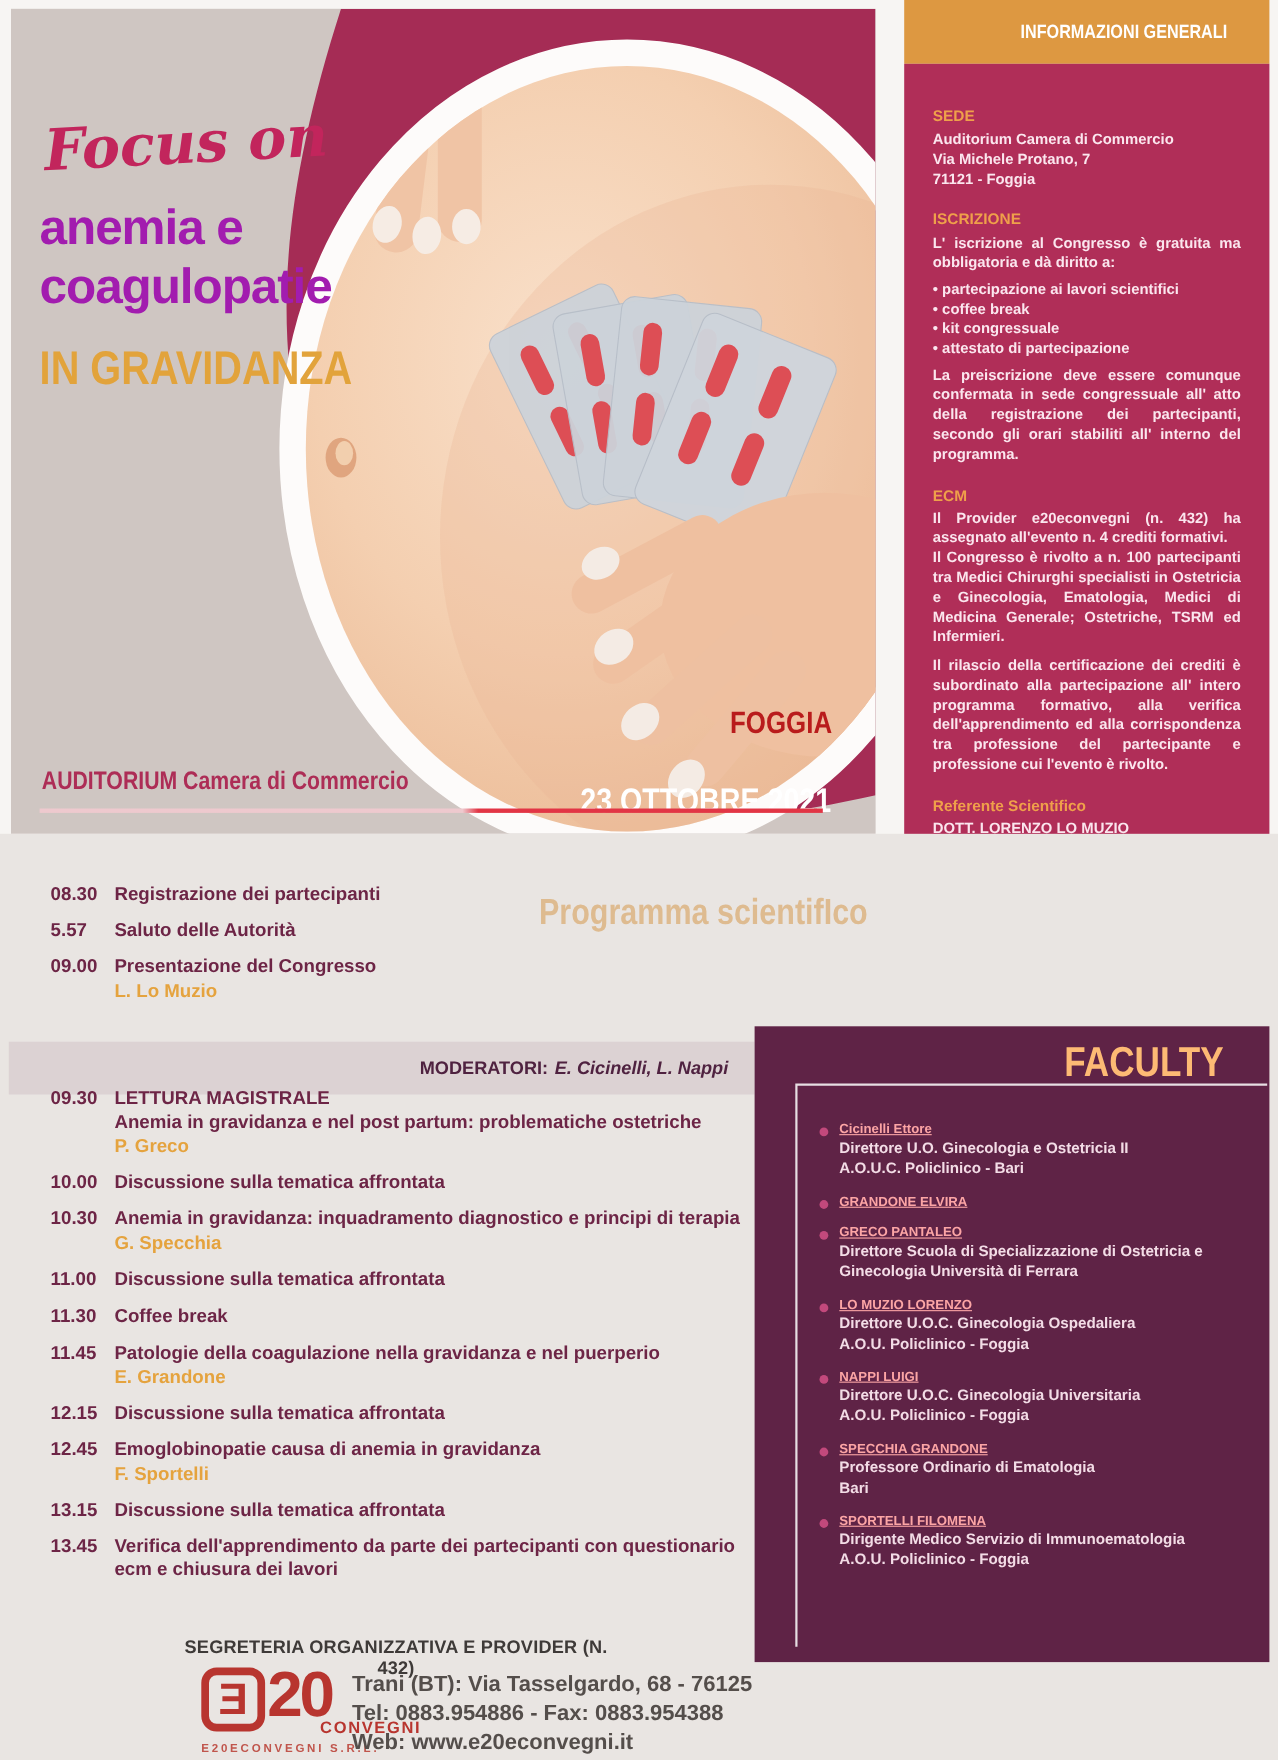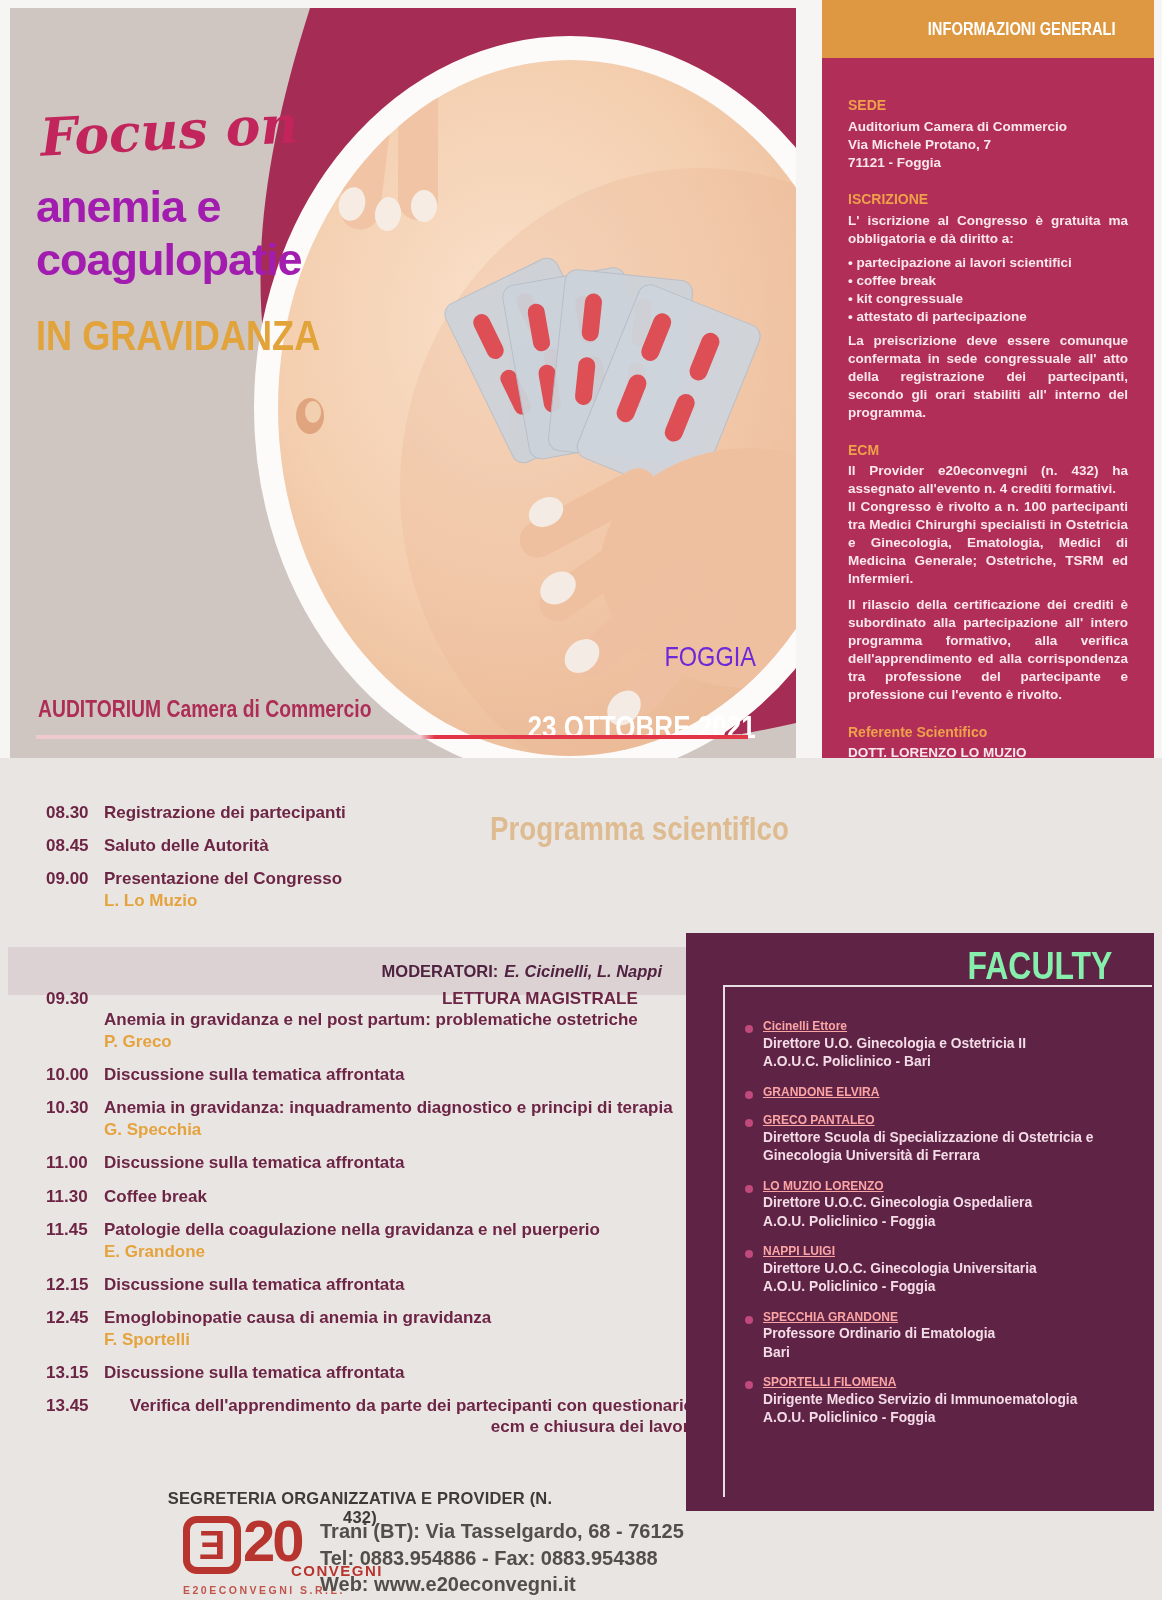--- a/index.html
+++ b/index.html
@@ -9,21 +9,21 @@
   .condR{display:inline-block;transform:scaleX(.84);transform-origin:right center;white-space:nowrap;}
 
   
   .hero{position:absolute;left:10px;top:8px;width:786px;height:750px;background:#cfc6c2;overflow:hidden;}
   .hero svg{position:absolute;left:0;top:0;}
   .focus-on{position:absolute;left:30px;top:92px;font-family:"DejaVu Serif",serif;
             font-style:italic;font-weight:bold;font-size:52px;color:#c2255c;transform:rotate(-3deg);}
   .title-main{position:absolute;left:26px;top:172px;font-size:45px;font-weight:bold;color:#a21caf;
               line-height:1.18;white-space:pre-line;letter-spacing:-1px;}
   .title-sub{position:absolute;left:26px;top:303px;font-size:43px;font-weight:bold;color:#e2a33b;letter-spacing:0px;}
-  .hero-city{position:absolute;right:40px;top:633px;font-size:28px;font-weight:normal;color:#6d28d9;text-align:right;width:300px;}
+  .hero-city{position:absolute;right:40px;top:633px;font-size:28px;font-weight:bold;color:#b91c1c;text-align:right;width:300px;}
   .hero-date{position:absolute;right:40px;top:702px;font-size:31px;font-weight:bold;color:#ffffff;text-align:right;width:400px;}
   .hero-venue{position:absolute;left:28px;top:688px;font-size:23px;font-weight:bold;color:#ad2d56;}
   .hero-line{position:absolute;left:26px;top:727px;width:712px;height:4px;
              background:linear-gradient(90deg,#eec9ce 0%,#eec9ce 54%,#e23545 56%,#e23545 100%);}
 
   
   .sidebar{position:absolute;left:822px;top:0;width:332px;}
   .sb-head{height:58px;background:#dd9841;color:#ffffff;font-weight:bold;font-size:17.5px;
            display:flex;align-items:center;justify-content:flex-end;padding-right:38px;box-sizing:border-box;}
   .sb-body{background:#b02e58;height:828px;box-sizing:border-box;padding:38px 26px 0 26px;
@@ -35,30 +35,30 @@
   .sb-p{margin:0 0 8px 0;text-align:justify;white-space:pre-line;}
 
   
   .lower{position:absolute;left:0;top:758px;width:1162px;height:842px;background:#e9e5e2;}
   .prog-head{position:absolute;left:490px;top:810px;font-size:33px;font-weight:bold;color:#debb90;}
   .sched{position:absolute;width:648px;}
   .sched.a{left:46px;top:802px;}
   .sched.b{left:46px;top:988px;}
   .s-item{display:flex;margin-bottom:12px;color:#6d2546;font-size:17px;font-weight:bold;line-height:1.24;}
   .s-time{width:58px;flex:none;}
-  .s-text{white-space:pre-line;text-align:right;}
+  .s-text{white-space:pre-line;}
   .s-speaker{color:#e5a33e;margin-top:1px;}
   .mod-band{position:absolute;left:8px;top:947px;width:678px;height:48px;background:#dcd2d3;
             display:flex;align-items:center;justify-content:flex-end;padding-right:24px;box-sizing:border-box;
             color:#4f2240;font-size:16.5px;font-weight:bold;}
   .mod-band i{margin-left:6px;}
 
   
   .faculty{position:absolute;left:686px;top:933px;width:468px;height:578px;background:#5f2346;}
-  .fac-head{position:absolute;right:42px;top:12px;font-size:38px;font-weight:bold;color:#86efac;}
+  .fac-head{position:absolute;right:42px;top:12px;font-size:38px;font-weight:bold;color:#fdba74;}
   .fac-frame{position:absolute;left:37px;top:52px;width:429px;height:512px;
              border-left:2px solid rgba(255,255,255,.85);border-top:2px solid rgba(255,255,255,.85);
              box-sizing:border-box;padding:32px 34px 0 20px;overflow:hidden;}
   .f-mem{display:flex;margin-bottom:13px;}
   .f-dot{flex:none;width:8px;height:8px;border-radius:50%;background:#c2497c;margin:6px 10px 0 0;}
   .f-name{color:#fca5a5;font-size:12px;font-weight:bold;line-height:1.3;text-decoration:underline;}
   .f-det{color:#f3dce6;font-size:13.8px;font-weight:bold;line-height:1.34;white-space:pre-line;}
 
   
   .foot-head{position:absolute;left:160px;top:1489px;width:400px;text-align:center;
@@ -221,21 +221,21 @@
   <div class="prog-head"><span class="cond">Programma scientifIco</span></div>
 
   <div class="sched a">
     <div class="s-item">
       <div class="s-time">08.30</div>
       <div>
           <div class="s-text">Registrazione dei partecipanti</div>
         </div>
     </div>
     <div class="s-item">
-      <div class="s-time">08.45</div>
+      <div class="s-time">5.57</div>
       <div>
           <div class="s-text">Saluto delle Autorità</div>
         </div>
     </div>
     <div class="s-item">
       <div class="s-time">09.00</div>
       <div>
         <div class="s-text">Presentazione del Congresso</div>
         <div class="s-speaker">L. Lo Muzio</div>
       </div>

